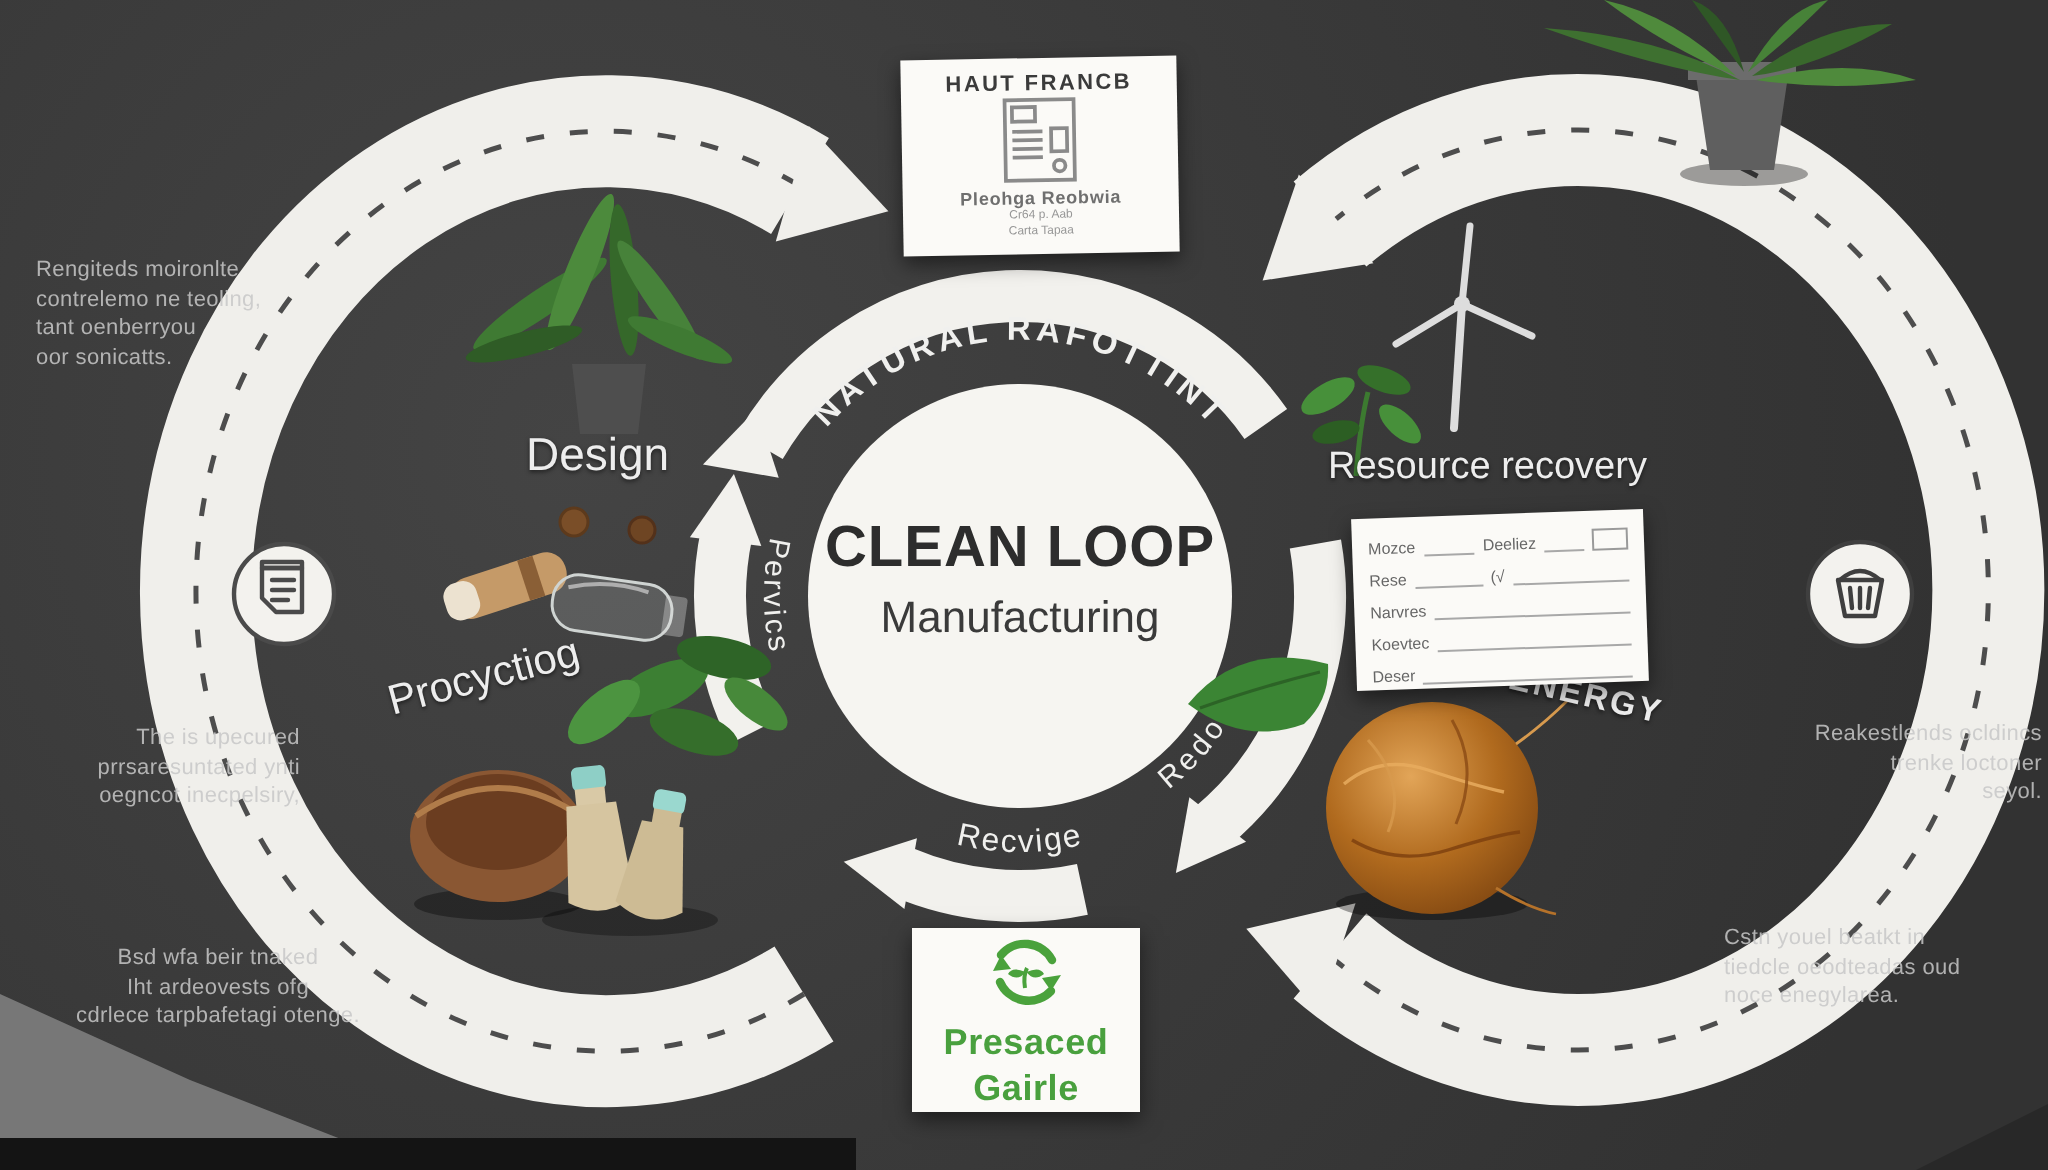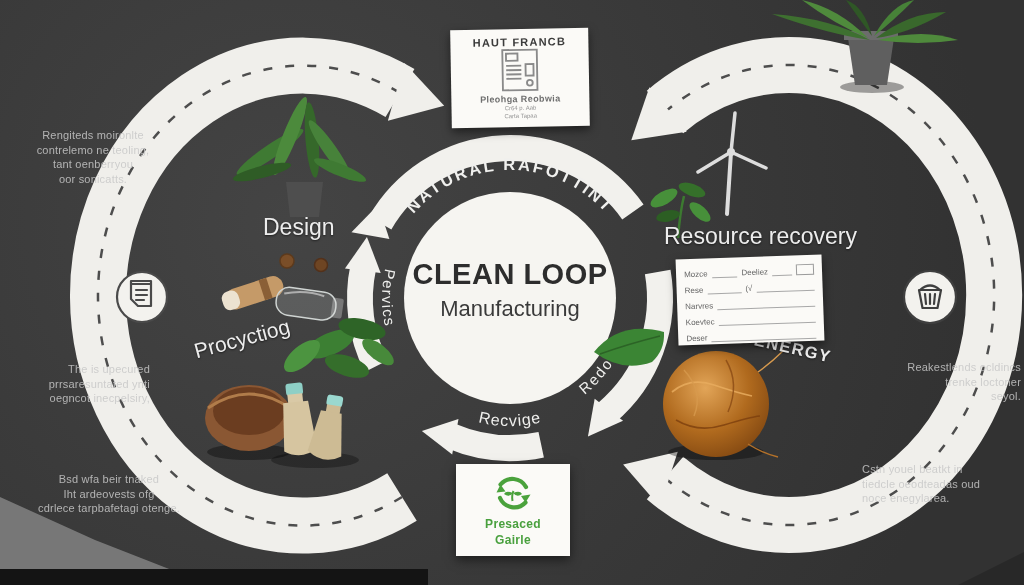--- a/index.html
+++ b/index.html
@@ -11,40 +11,40 @@
   #scene-svg{position:absolute;left:0;top:0;z-index:1;}
   .overlay{position:absolute;z-index:3;}
   
   .center-text{left:395px;top:258px;width:230px;text-align:center;color:#2d2d2d;}
   .center-text .t1{font-size:29px;font-weight:700;letter-spacing:.5px;}
   .center-text .t2{font-size:22px;font-weight:400;margin-top:5px;color:#3a3a3a;}
   
   .stage-label{color:#ededed;text-shadow:0 1px 2px rgba(0,0,0,.55);white-space:nowrap;}
   .lbl-design{left:263px;top:214px;font-size:23px;font-weight:500;}
   .lbl-procycling{left:193px;top:327px;font-size:21px;font-weight:500;transform:rotate(-15deg);}
-  .lbl-resource{left:664px;top:223px;font-size:23px;font-weight:500;}
+  .lbl-resource{left:664px;top:223px;font-size:19px;font-weight:500;}
   .lbl-clean{left:684px;top:331px;font-size:16.5px;font-weight:600;letter-spacing:1.5px;transform:rotate(13deg);}
   
   .note{color:#c8c8c8;opacity:.85;font-size:11px;line-height:1.32;letter-spacing:.2px;font-weight:500;}
-  .note-tl{left:8px;top:128px;width:170px;text-align:center;}
+  .note-tl{left:18px;top:128px;width:170px;text-align:left;}
   .note-ml{left:0px;top:362px;width:150px;text-align:right;}
   .note-bl{left:14px;top:460px;width:190px;text-align:center;margin-top:12px;}
   .note-tr{left:893px;top:186px;width:128px;text-align:left;}
   .note-mr{left:903px;top:360px;width:118px;text-align:right;}
   .note-br{left:862px;top:462px;width:158px;text-align:left;}
   
   .card{background:#fbfaf7;box-shadow:0 4px 10px rgba(0,0,0,.5);}
   .card-top{left:451px;top:29px;width:138px;height:98px;transform:rotate(-1deg);
     display:flex;flex-direction:column;align-items:center;justify-content:flex-start;padding-top:7px;box-sizing:border-box;}
   .card-top .title{font-size:11px;font-weight:700;letter-spacing:1.2px;color:#3b3b3b;}
   .card-top .subtitle{font-size:9px;color:#6f6f6f;font-weight:600;letter-spacing:.4px;margin-top:2px;}
   .card-top .tiny{font-size:6px;color:#979797;line-height:1.35;text-align:center;}
   .card-bottom{left:456px;top:464px;width:114px;height:92px;
     display:flex;flex-direction:column;align-items:center;justify-content:center;gap:2px;}
-  .card-bottom .green-line{font-size:12px;font-weight:700;color:#49a03e;line-height:1.15;letter-spacing:.3px;}
+  .card-bottom .green-line{font-size:18px;font-weight:700;color:#49a03e;line-height:1.15;letter-spacing:.3px;}
   .card-form{left:677px;top:257px;width:146px;height:86px;transform:rotate(-2deg);
     padding:9px 8px 6px 8px;box-sizing:border-box;font-size:8px;color:#666;}
   .frow{display:flex;align-items:flex-end;gap:4px;margin-bottom:7px;}
   .fline{border-bottom:1px solid #a8a8a8;height:7px;}
   .grow{flex:1;}
   .fbox{width:16px;height:9px;border:1px solid #9a9a9a;}
 </style>
 </head>
 <body>
 

